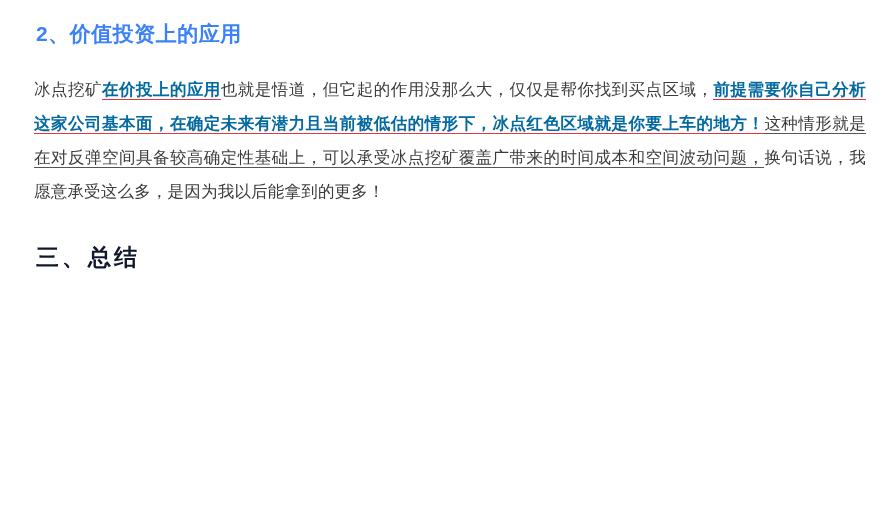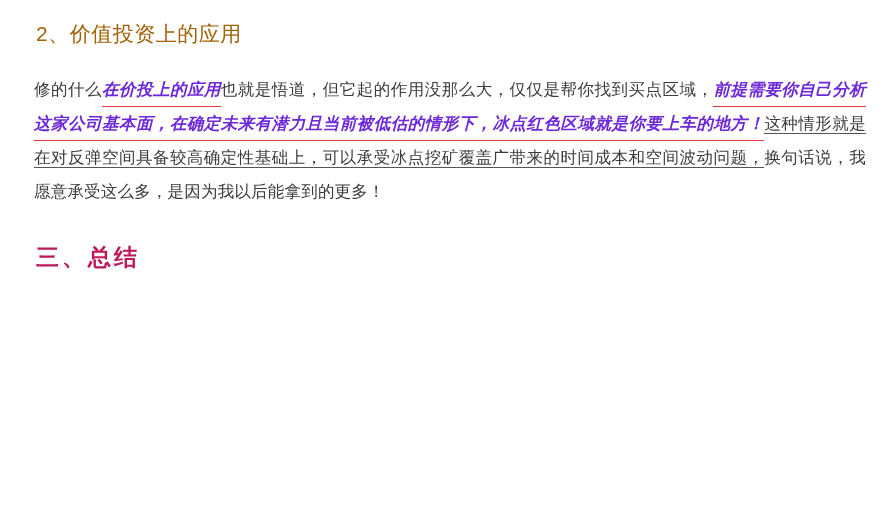--- a/index.html
+++ b/index.html
@@ -16,48 +16,47 @@
   }
   .page {
     position: relative;
     width: 896px;
     height: 523px;
     box-sizing: border-box;
     padding: 14px 30px 0 30px;
   }
   h2.section-heading {
     font-size: 21px;
-    font-weight: normal;
-    color: #a16207;
+    font-weight: bold;
+    color: #3b82f6;
     margin: 6px 0 26px 6px;
     letter-spacing: 0.5px;
     line-height: 1.3;
   }
   h2.section-heading-pink {
     font-size: 23px;
     font-weight: bold;
-    color: #be185d;
+    color: #0f172a;
     margin: 34px 0 30px 6px;
     letter-spacing: 3px;
     line-height: 1.3;
   }
   p.body-text {
     font-size: 16.5px;
     line-height: 2.05;
     color: #3b3b3b;
     margin: 0 0 0 4px;
     text-align: justify;
     letter-spacing: 0.2px;
   }
   .red-bold-ul {
-    color: #6d28d9;
+    color: #0369a1;
     font-weight: bold;
     border-bottom: 1.5px solid #e8353b;
-    padding-bottom: 8px;
-    font-style: italic;
+    padding-bottom: 1px;
   }
   .black-ul {
     border-bottom: 1px solid #555555;
     padding-bottom: 1px;
   }
   .scroll-hint {
     position: absolute;
     right: 2px;
     top: 0;
     width: 6px;
@@ -65,20 +64,20 @@
   }
 </style>
 </head>
 <body>
 
 <div class="page">
 
   <h2 class="section-heading">2、价值投资上的应用</h2>
 
   <p class="body-text">
-    <span>修的什么</span><span class="red-bold-ul">在价投上的应用</span><span>也就是悟道，但它起的作用没那么大，仅仅是帮你找到买点区域，</span><span class="red-bold-ul">前提需要你自己分析这家公司基本面，在确定未来有潜力且当前被低估的情形下，冰点红色区域就是你要上车的地方！</span><span class="black-ul">这种情形就是在对反弹空间具备较高确定性基础上，可以承受冰点挖矿覆盖广带来的时间成本和空间波动问题，</span><span>换句话说，我愿意承受这么多，是因为我以后能拿到的更多！</span>
+    <span>冰点挖矿</span><span class="red-bold-ul">在价投上的应用</span><span>也就是悟道，但它起的作用没那么大，仅仅是帮你找到买点区域，</span><span class="red-bold-ul">前提需要你自己分析这家公司基本面，在确定未来有潜力且当前被低估的情形下，冰点红色区域就是你要上车的地方！</span><span class="black-ul">这种情形就是在对反弹空间具备较高确定性基础上，可以承受冰点挖矿覆盖广带来的时间成本和空间波动问题，</span><span>换句话说，我愿意承受这么多，是因为我以后能拿到的更多！</span>
   </p>
 
   <h2 class="section-heading-pink">三、总结</h2>
 
 
   <div class="scroll-hint"></div>
 </div>
 
 </body></html>

